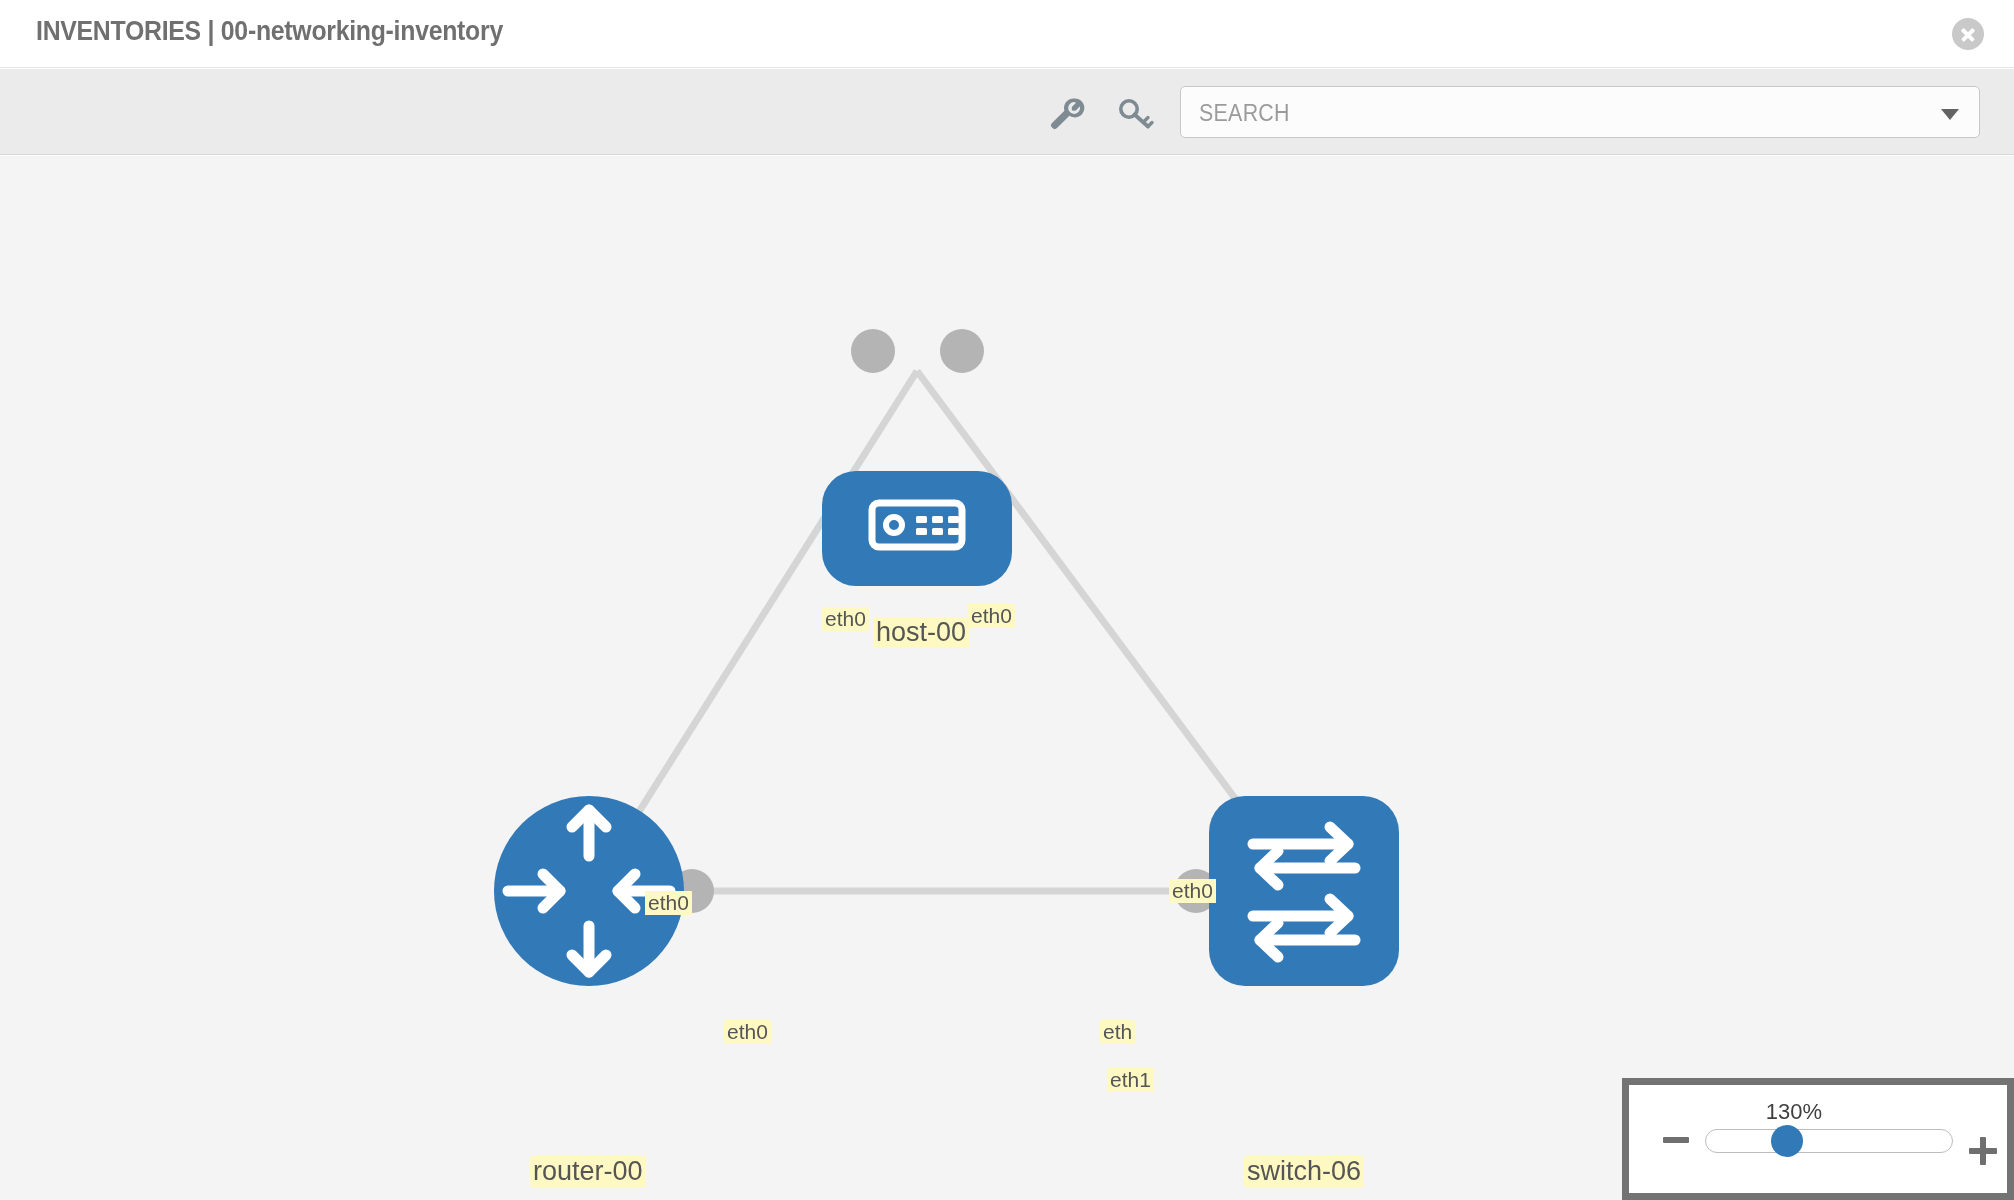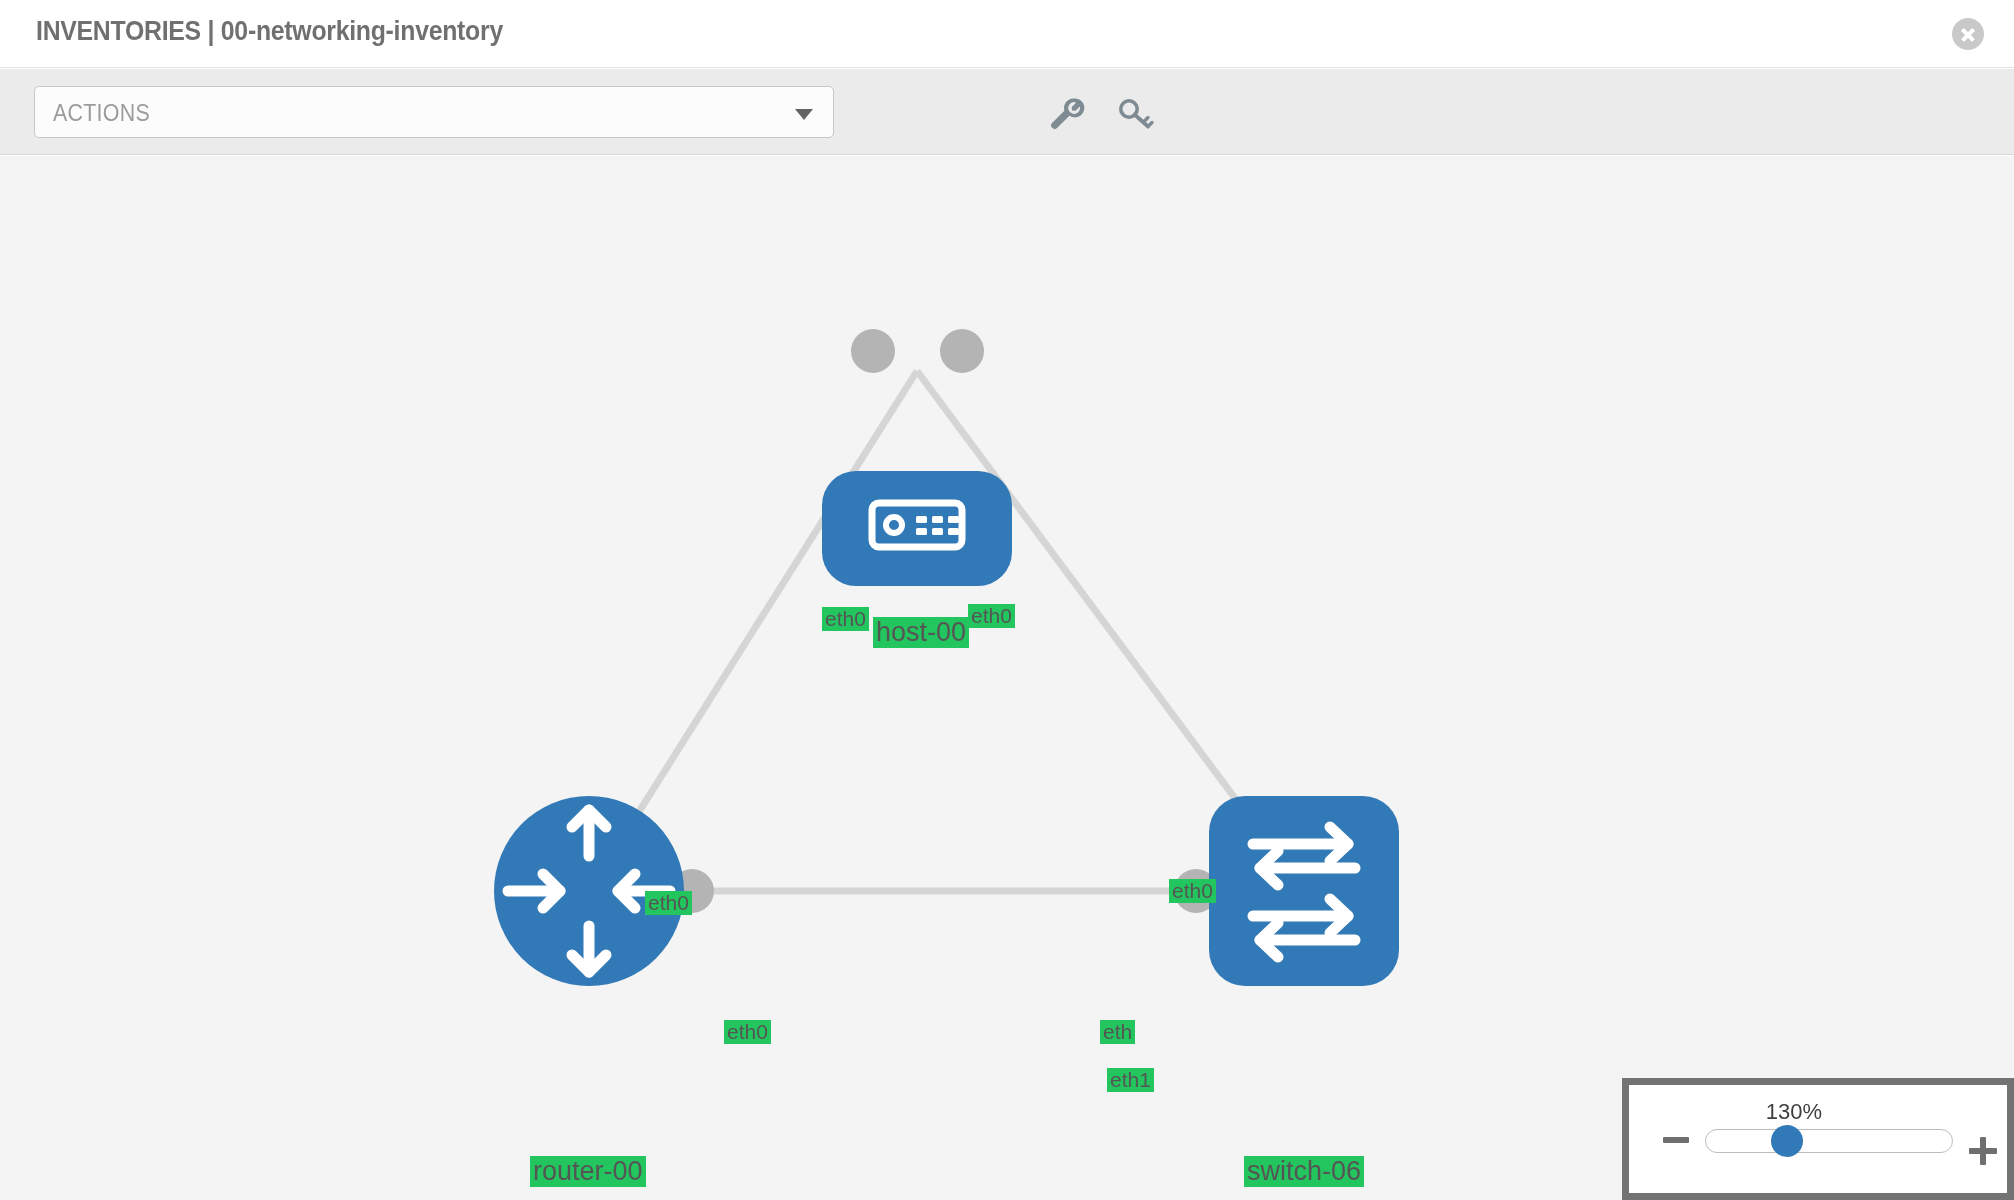--- a/index.html
+++ b/index.html
@@ -87,21 +87,21 @@
     position: absolute; top: 156px; left: 0;
     width: 2014px; height: 1044px;
     background: #f4f4f4;
     overflow: hidden;
   }
   .topo-svg { position: absolute; top: 0; left: 0; }
 
   
   .node-label, .link-label {
     position: absolute;
-    background: #22c55e;
+    background: #fef9c3;
     color: #555555;
     white-space: nowrap;
     pointer-events: none;
   }
   .node-label { font-size: 27px; padding: 0 3px; }
   .link-label { font-size: 21px; padding: 0 3px; }
 
   
   .zoom-panel {
     position: absolute;
@@ -144,40 +144,40 @@
 </head>
 <body>
 
 <div class="header">
   <div class="header-title">INVENTORIES | 00-networking-inventory</div>
   <div class="close-btn"></div>
 </div>
 
 <div class="toolbar">
 
-  <div class="select-box" id="actions-select">
-    <span class="sel-label">ACTIONS</span>
-    <span class="caret"></span>
-  </div>
 
   <div class="tool-icon" id="wrench-icon">
     <svg width="44" height="44" viewBox="0 0 44 44">
       <path d="M30.5 7.5a9.5 9.5 0 0 0-9.1 12.2L9.0 32.1a3.2 3.2 0 0 0 0 4.5l0.5 0.5a3.2 3.2 0 0 0 4.5 0l12.4-12.4A9.5 9.5 0 1 0 30.5 7.5zm0 3.6a5.9 5.9 0 0 1 2.6 0.6l-4.3 4.3 0.1 3.6 3.6 0.1 4.3-4.3a5.9 5.9 0 1 1-6.3-4.3z" fill="#7f8b92"></path>
     </svg>
   </div>
 
   <div class="tool-icon" id="key-icon">
     <svg width="44" height="44" viewBox="0 0 44 44">
       <circle cx="16" cy="18" r="8.2" fill="none" stroke="#7f8b92" stroke-width="3.6"></circle>
       <path d="M21.5 23.5 L35 35.5" stroke="#7f8b92" stroke-width="3.8" stroke-linecap="round"></path>
       <path d="M30.5 31 L35 26.5" stroke="#7f8b92" stroke-width="3.4" stroke-linecap="round"></path>
       <path d="M35 35.5 L39 31.5" stroke="#7f8b92" stroke-width="3.4" stroke-linecap="round"></path>
     </svg>
   </div>
 
+  <div class="select-box" id="search-select">
+    <span class="sel-label">SEARCH</span>
+    <span class="caret"></span>
+  </div>
 
 </div>
 
 <div class="canvas">
 
   <svg class="topo-svg" width="2014" height="1044" viewBox="0 0 2014 1044">
 
     <g>
       <line x1="917" y1="215" x2="589" y2="735" stroke="#d5d5d5" stroke-width="7"></line>
       <line x1="917" y1="215" x2="1304" y2="735" stroke="#d5d5d5" stroke-width="7"></line>

